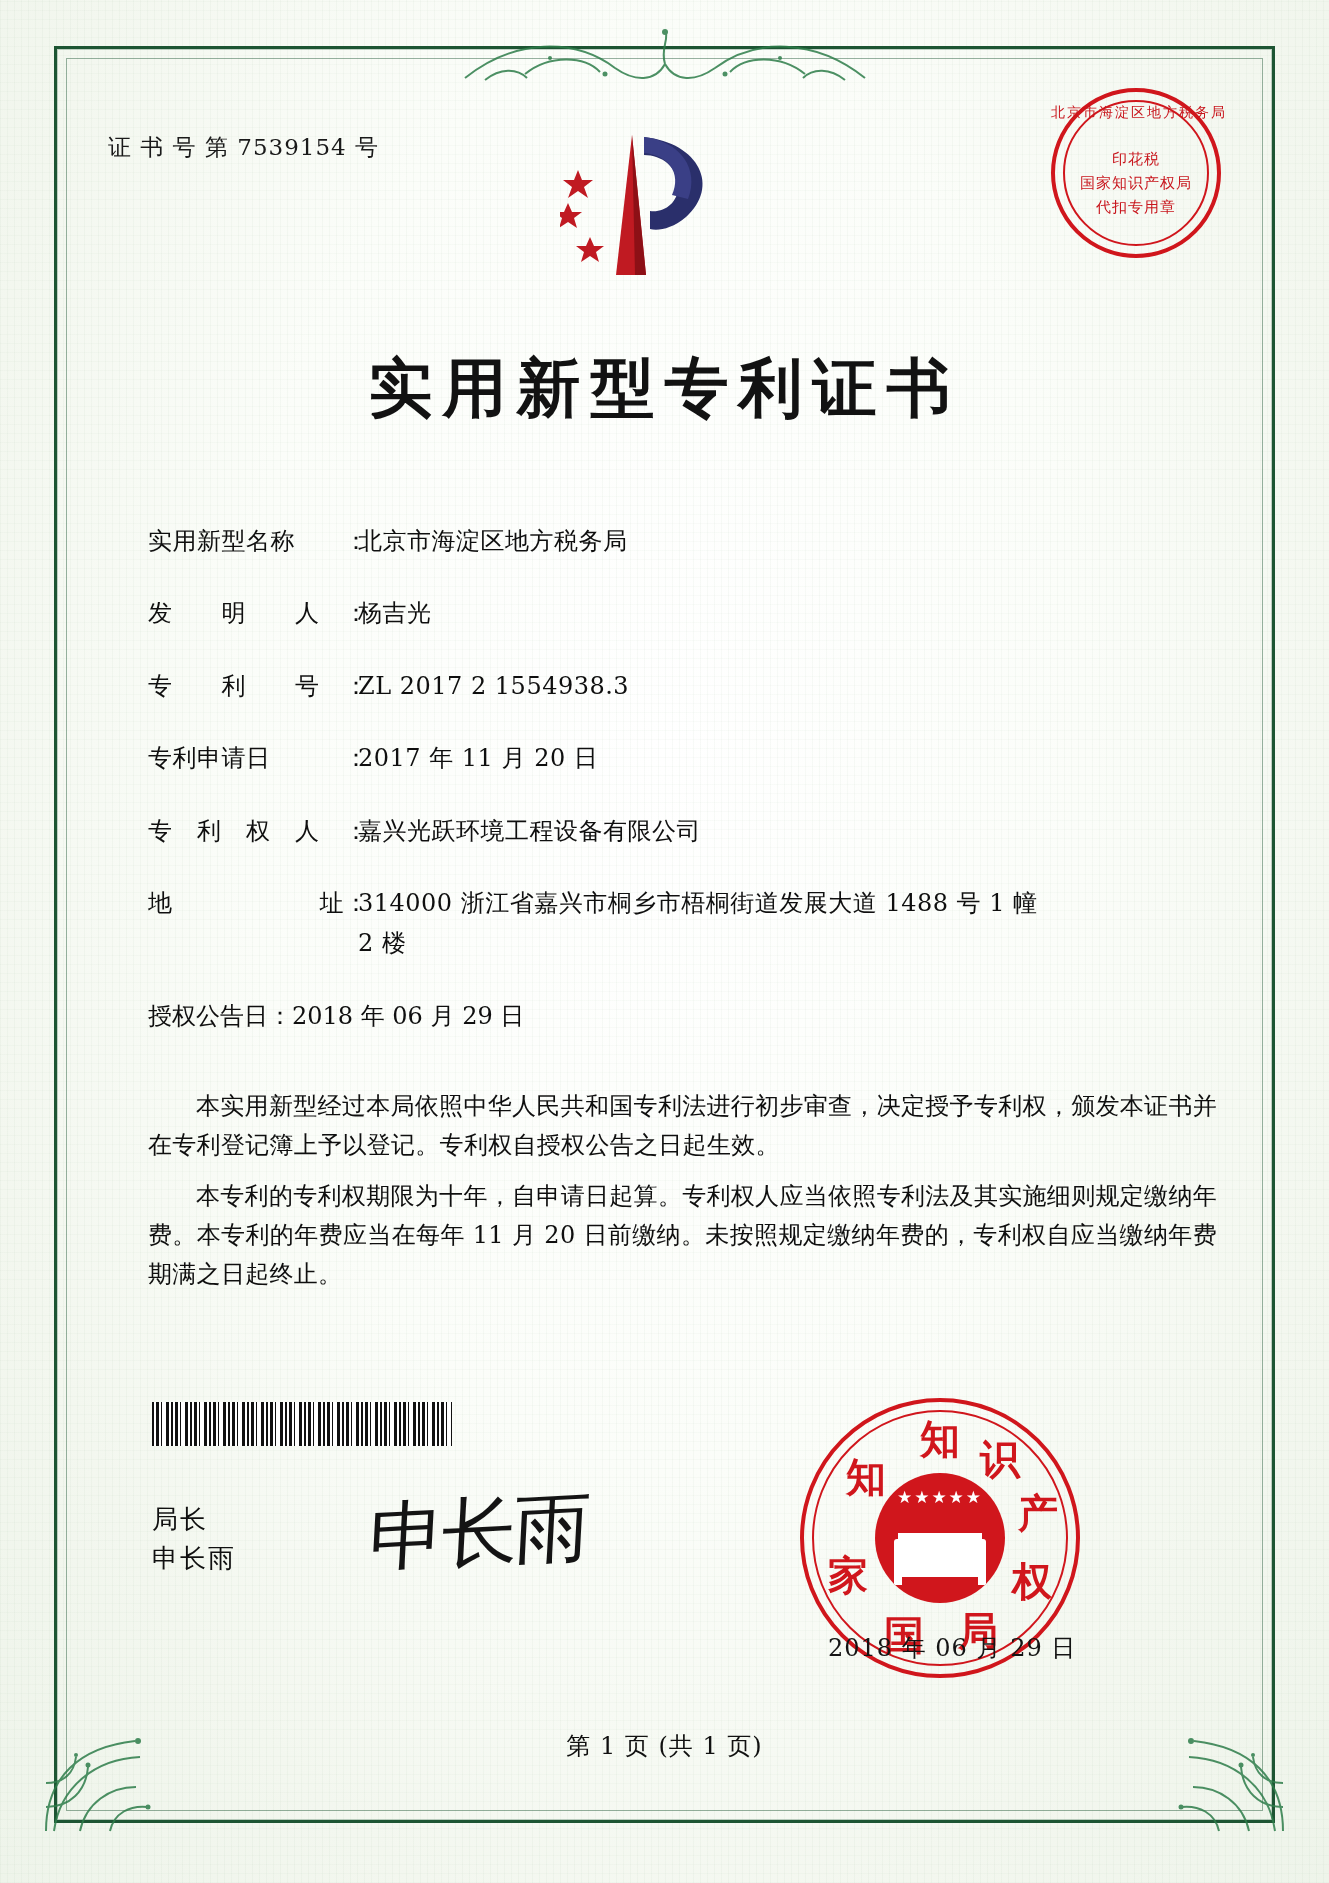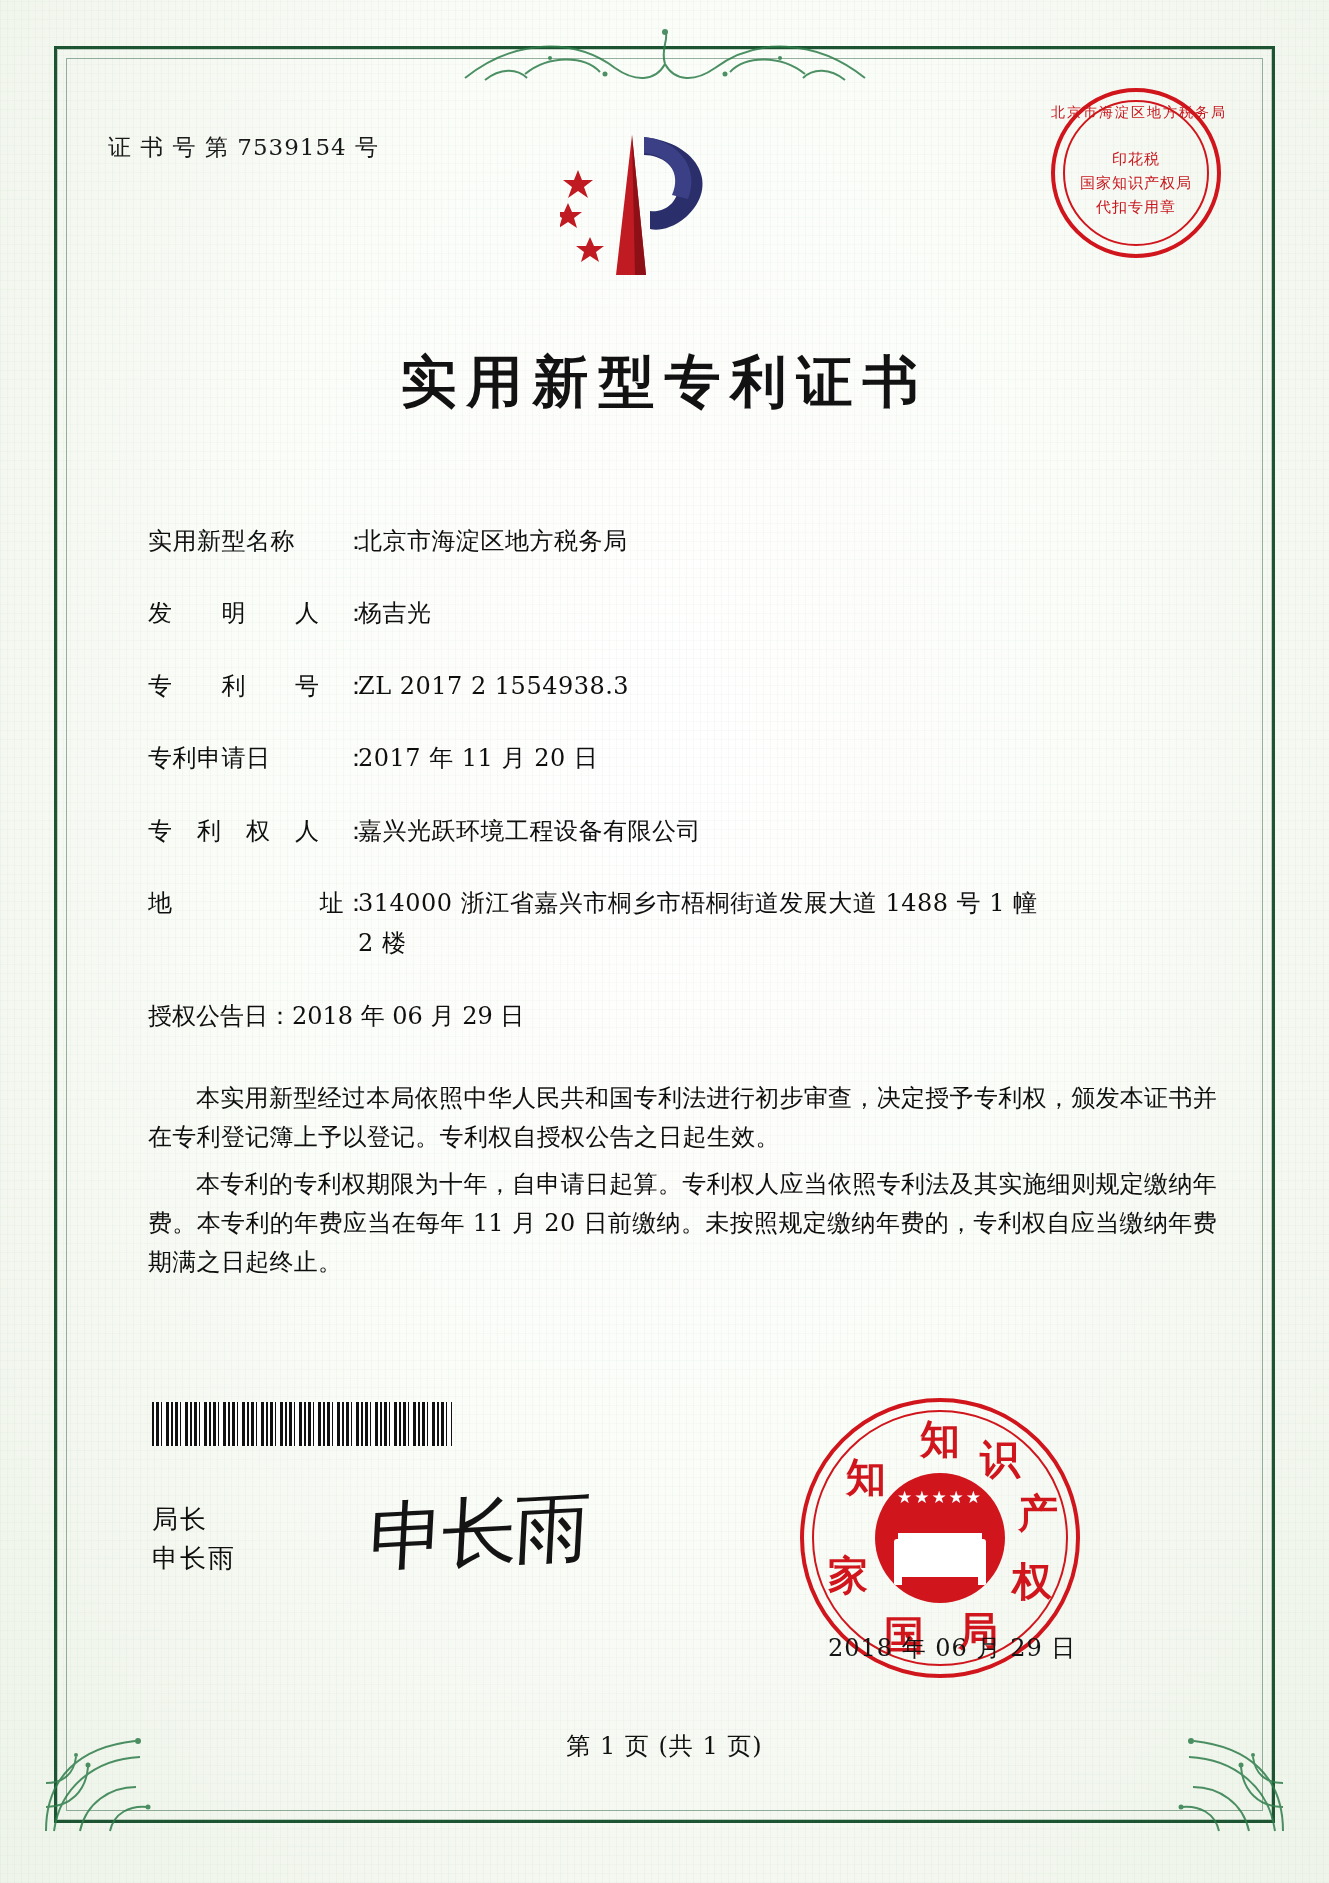--- a/index.html
+++ b/index.html
@@ -88,21 +88,21 @@
     top: 125px;
     width: 180px;
     height: 165px;
   }
   .title {
     position: absolute;
     left: 0;
     right: 0;
     top: 345px;
     text-align: center;
-    font-size: 56px;
+    font-size: 64px;
     font-weight: bold;
     letter-spacing: 10px;
     color: #121212;
     font-family: Liberation Sans, sans-serif;
   }
   .tax-seal {
     position: absolute;
     right: 108px;
     top: 88px;
     width: 170px;
@@ -162,21 +162,21 @@
     position: absolute;
     left: 148px;
     right: 112px;
     top: 1075px;
     font-size: 24px;
     line-height: 1.62;
     color: #0f0f0f;
     text-align: justify;
   }
   .paragraphs p {
-    margin: 4px 0 8px 0;
+    margin: 12px 0 8px 0;
     text-indent: 48px;
     letter-spacing: 0.3px;
   }
   .barcode {
     position: absolute;
     left: 152px;
     top: 1402px;
     width: 300px;
     height: 44px;
     background-image: repeating-linear-gradient(90deg,

